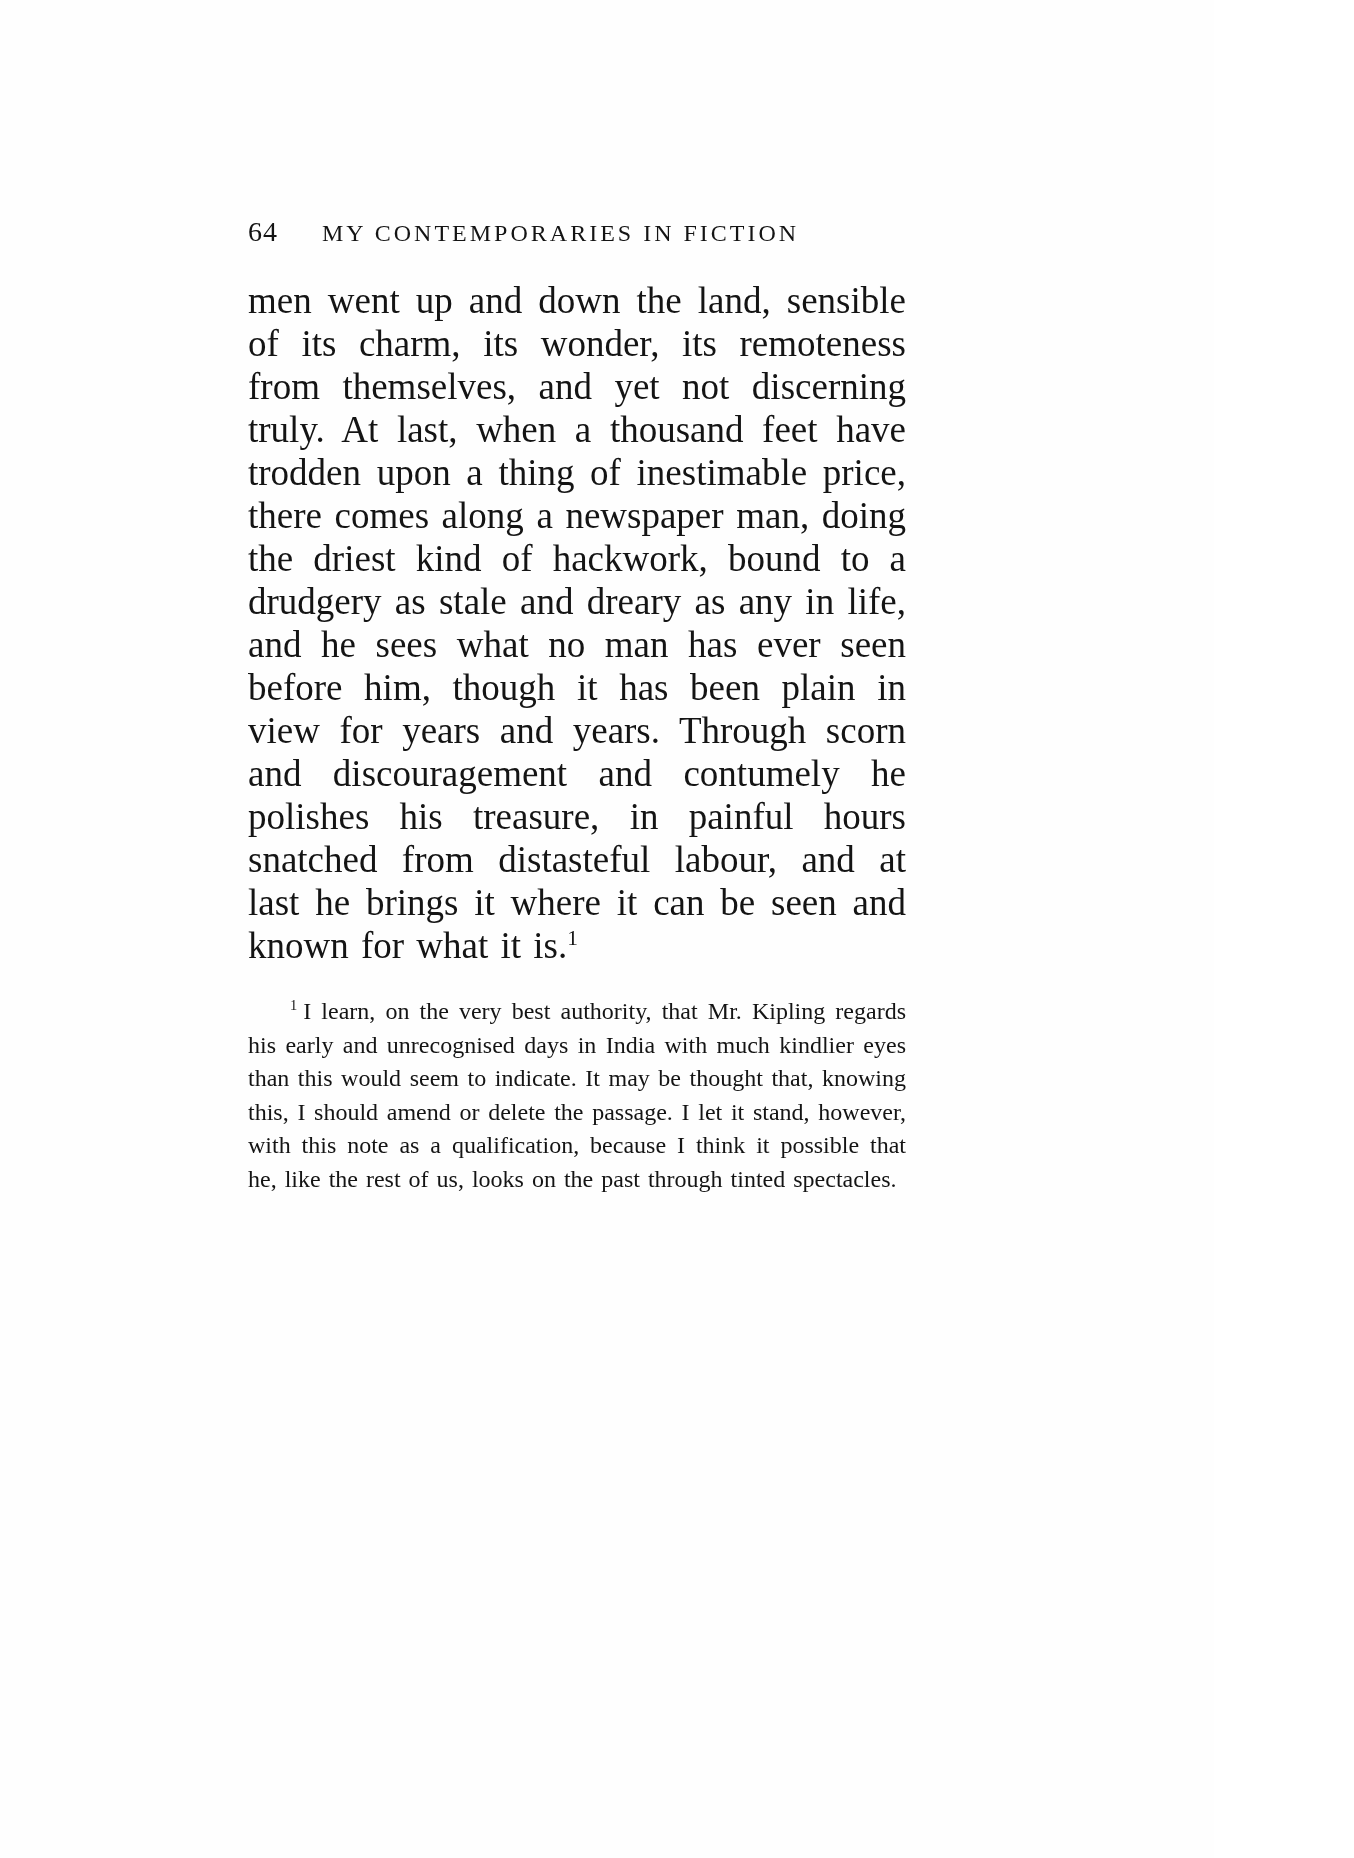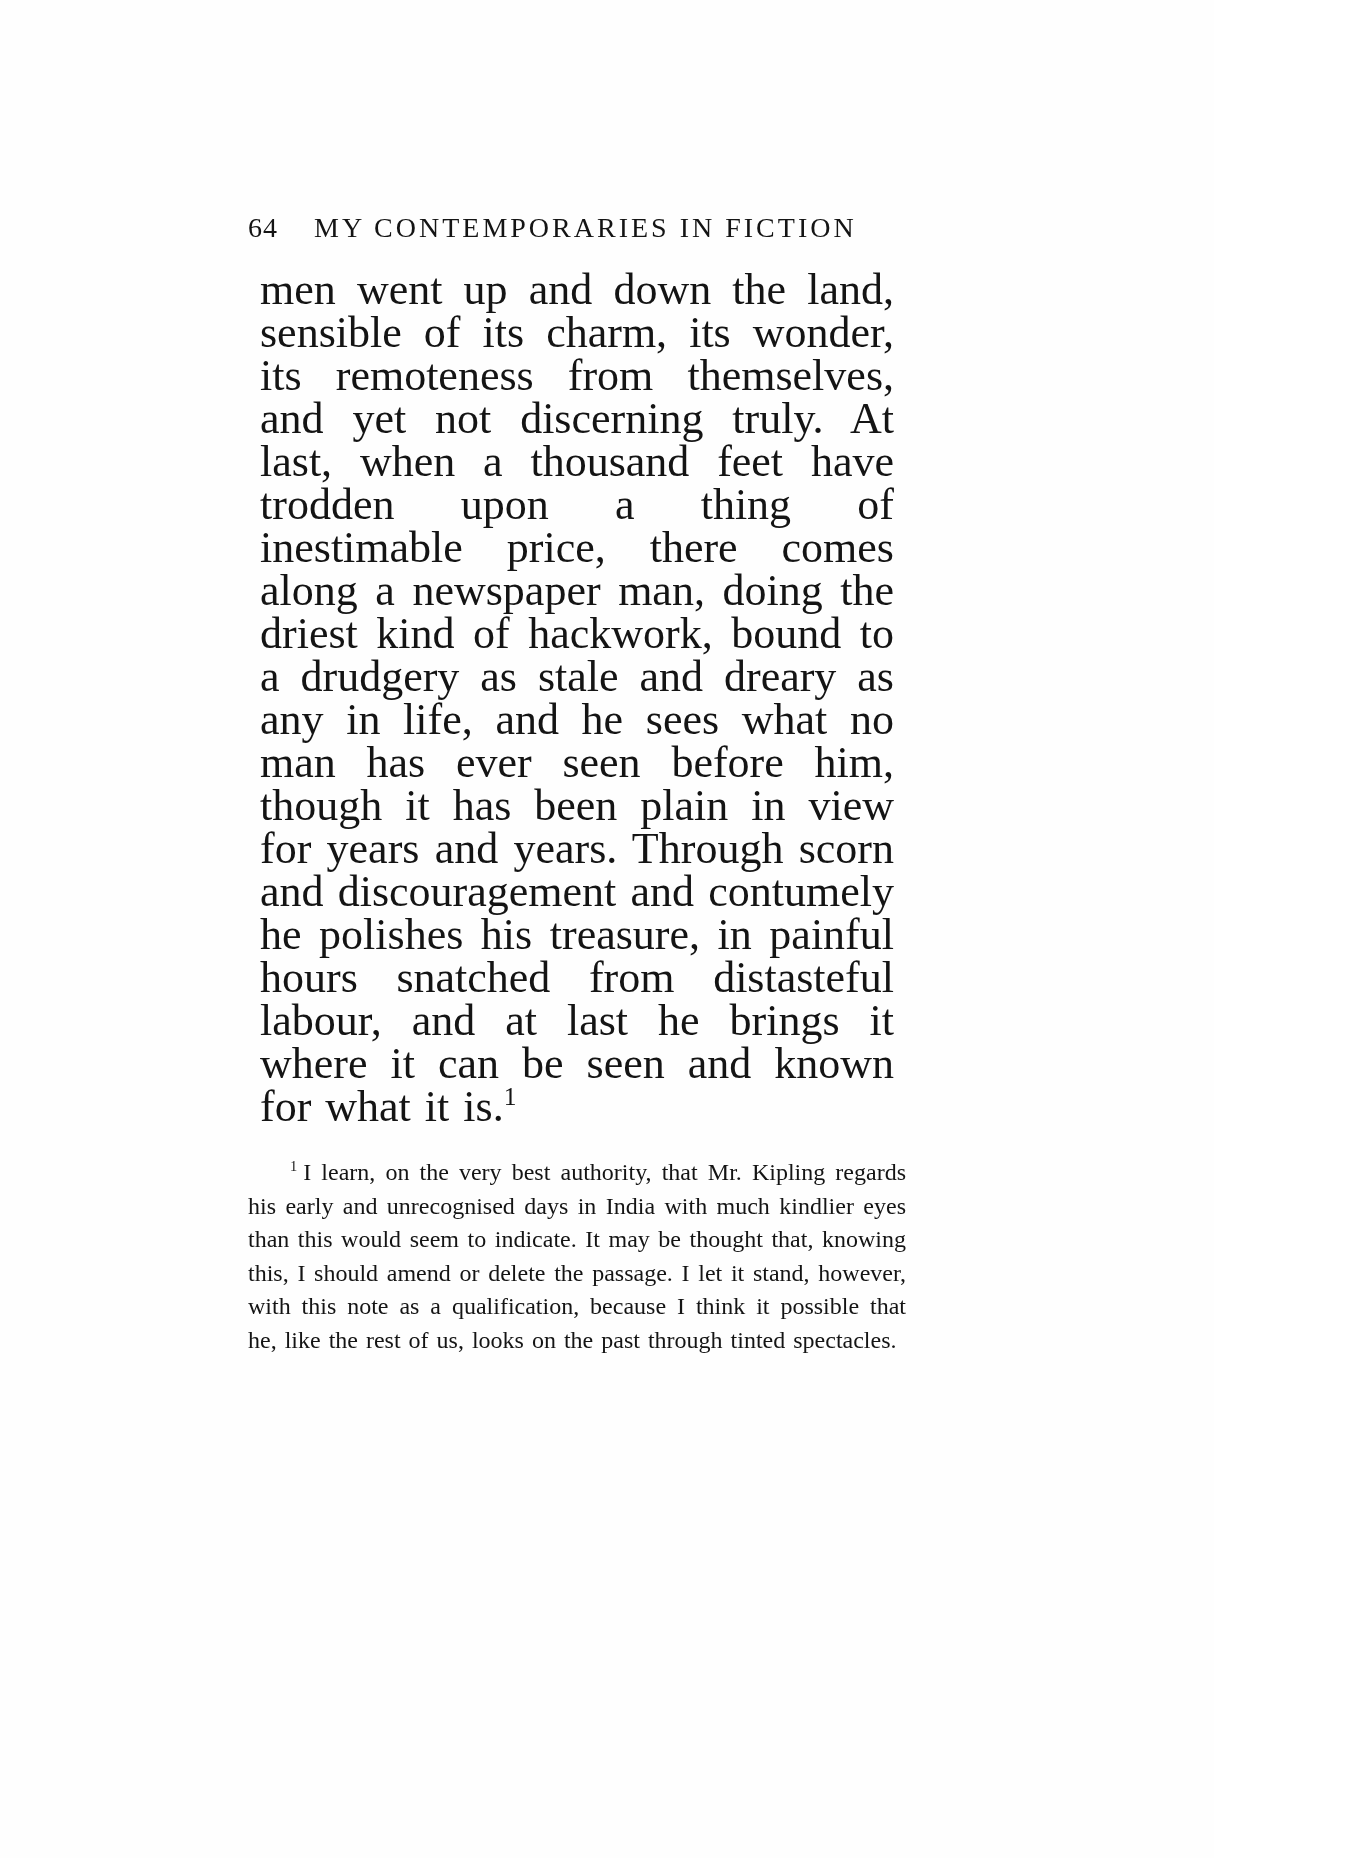--- a/index.html
+++ b/index.html
@@ -34,29 +34,29 @@
     letter-spacing: 2.5px;
     margin: 0 0 24px 0;
     white-space: nowrap;
   }
   .page-number {
     margin-right: 36px;
     letter-spacing: 1px;
   }
   .running-title {
     display: inline;
-    font-size: 28px;
+    font-size: 24px;
     font-weight: normal;
     letter-spacing: 3px;
-    margin: 0;
+    margin: 8px;
   }
   .bodytext p {
-    margin: 12px;
+    margin: 0;
     text-align: justify;
-    font-size: 44px;
+    font-size: 37px;
     line-height: 43px;
     word-spacing: 3px;
   }
   .para-indent {
     text-indent: 56px;
   }
   sup.fn-ref {
     font-size: 0.58em;
     line-height: 0;
     vertical-align: super;

